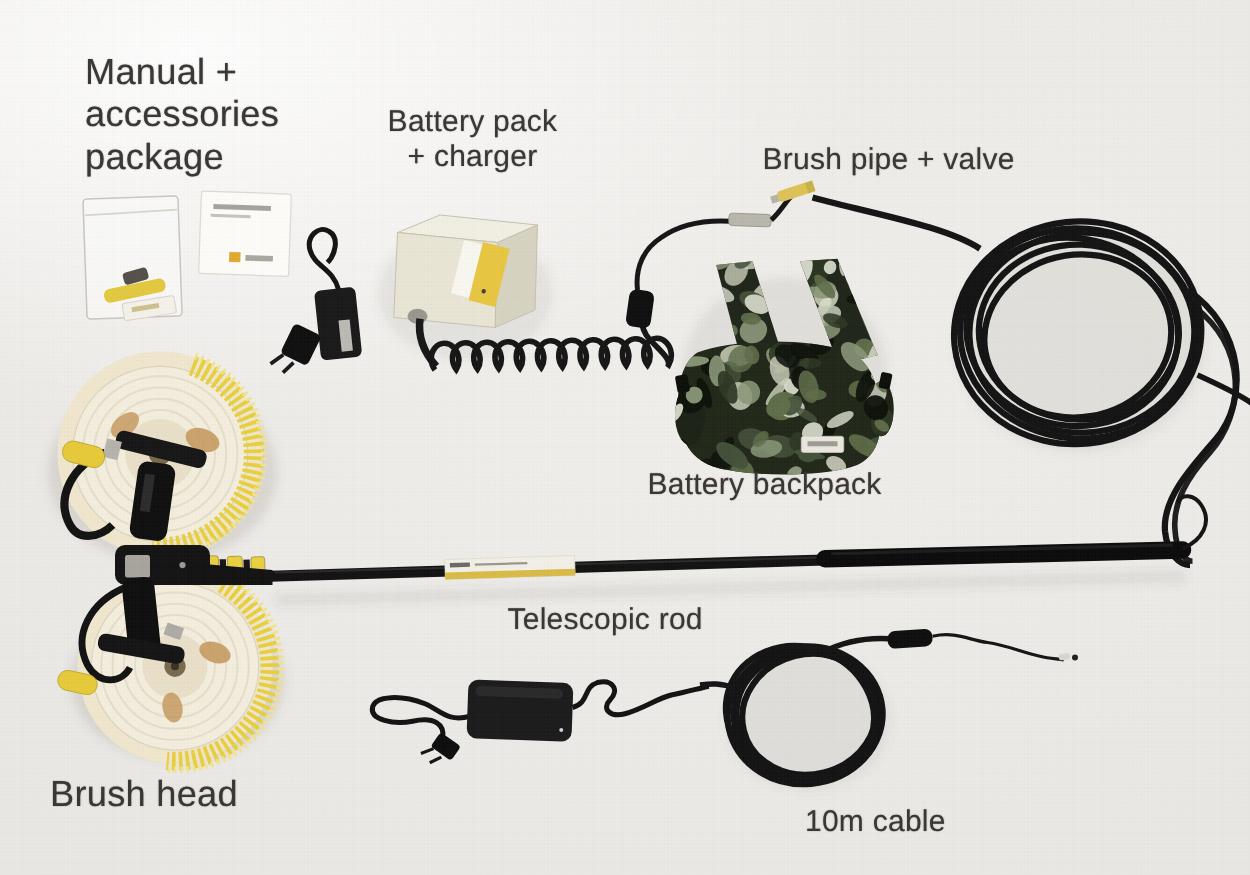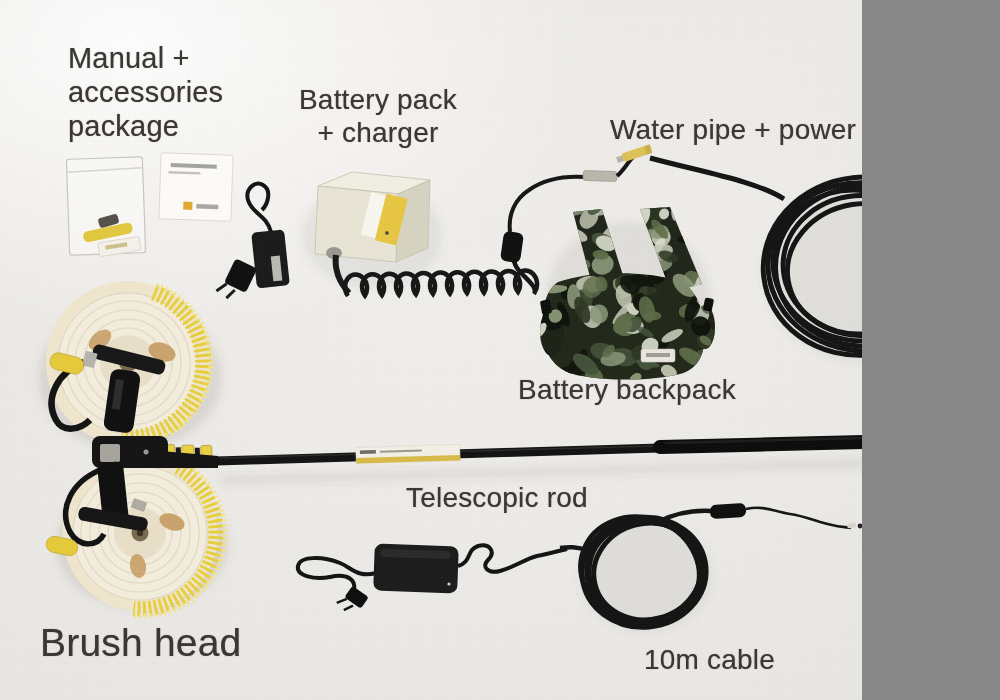--- a/index.html
+++ b/index.html
@@ -1,46 +1,46 @@
 <!DOCTYPE html>
 <html><head>
 <meta charset="utf-8">
 <style>
   html,body{margin:0;padding:0;background:#888;}
   .photo{
-    position:relative;width:862px;height:700px;overflow:hidden;
+    position:relative;width:1000px;height:700px;overflow:hidden;
     font-family:"Liberation Sans","DejaVu Sans",sans-serif;
     background:
       radial-gradient(130% 100% at 15% 6%, rgba(255,255,255,0.9), rgba(255,255,255,0) 42%),
       radial-gradient(120% 130% at 85% 15%, rgba(240,238,234,0.55), rgba(0,0,0,0) 55%),
       radial-gradient(160% 140% at 50% 45%, #f0eeeb 0%, #e8e6e2 55%, #dbd9d4 82%, #cbc9c4 100%);
   }
   .photo > svg{position:absolute;left:0;top:0;filter:blur(0.35px) saturate(0.96);}
   .vignette{
     position:absolute;inset:0;pointer-events:none;
     background:radial-gradient(125% 120% at 50% 45%, rgba(0,0,0,0) 62%, rgba(66,64,60,0.20) 100%);
   }
   .screen{
     position:absolute;inset:0;pointer-events:none;opacity:.55;
     background:
       repeating-linear-gradient(0deg, rgba(0,0,0,0.014) 0 1px, rgba(255,255,255,0.012) 1px 3px),
       repeating-linear-gradient(90deg, rgba(0,0,0,0.010) 0 1px, rgba(255,255,255,0.010) 1px 3px);
   }
   .lbl{
-    position:absolute;color:#3a3734;font-size:28px;line-height:1.17;
+    position:absolute;color:#3a3734;font-size:24px;line-height:1.17;
     letter-spacing:.2px;white-space:pre-line;
     text-shadow:0 0 1px rgba(58,55,52,0.6);
   }
   .lbl.center{text-align:center;}
   #lbl-manual{left:68px;top:42px;font-size:29px;}
   #lbl-battery-pack{left:283px;top:84px;width:190px;}
   #lbl-water-pipe{left:610px;top:114px;}
   #lbl-backpack{left:518px;top:374px;text-align:right;}
   #lbl-rod{left:406px;top:470px;margin-top:12px;}
-  #lbl-brush{left:40px;top:620px;font-size:39px;}
+  #lbl-brush{left:40px;top:620px;font-size:29px;}
   #lbl-converter{left:298px;top:608px;width:234px;}
   #lbl-cable{left:644px;top:644px;text-align:right;}
 </style>
 </head>
 <body>
 
 <div class="photo">
 
 <svg width="1000" height="700" viewBox="0 0 1000 700">
   <defs>
@@ -376,19 +376,19 @@
 </svg>
 
 <div class="vignette"></div>
 <div class="screen"></div>
 
 <div class="lbl" id="lbl-manual">Manual +
 accessories
 package</div>
 <div class="lbl center" id="lbl-battery-pack">Battery pack
 + charger</div>
-<div class="lbl" id="lbl-water-pipe">Water pipe + power</div>
+<div class="lbl" id="lbl-water-pipe">Brush pipe + valve</div>
 <div class="lbl" id="lbl-backpack">Battery backpack</div>
 <div class="lbl" id="lbl-rod">Telescopic rod</div>
 <div class="lbl" id="lbl-brush">Brush head</div>
 <div class="lbl" id="lbl-cable">10m cable</div>
 
 </div>
 
 </body></html>

